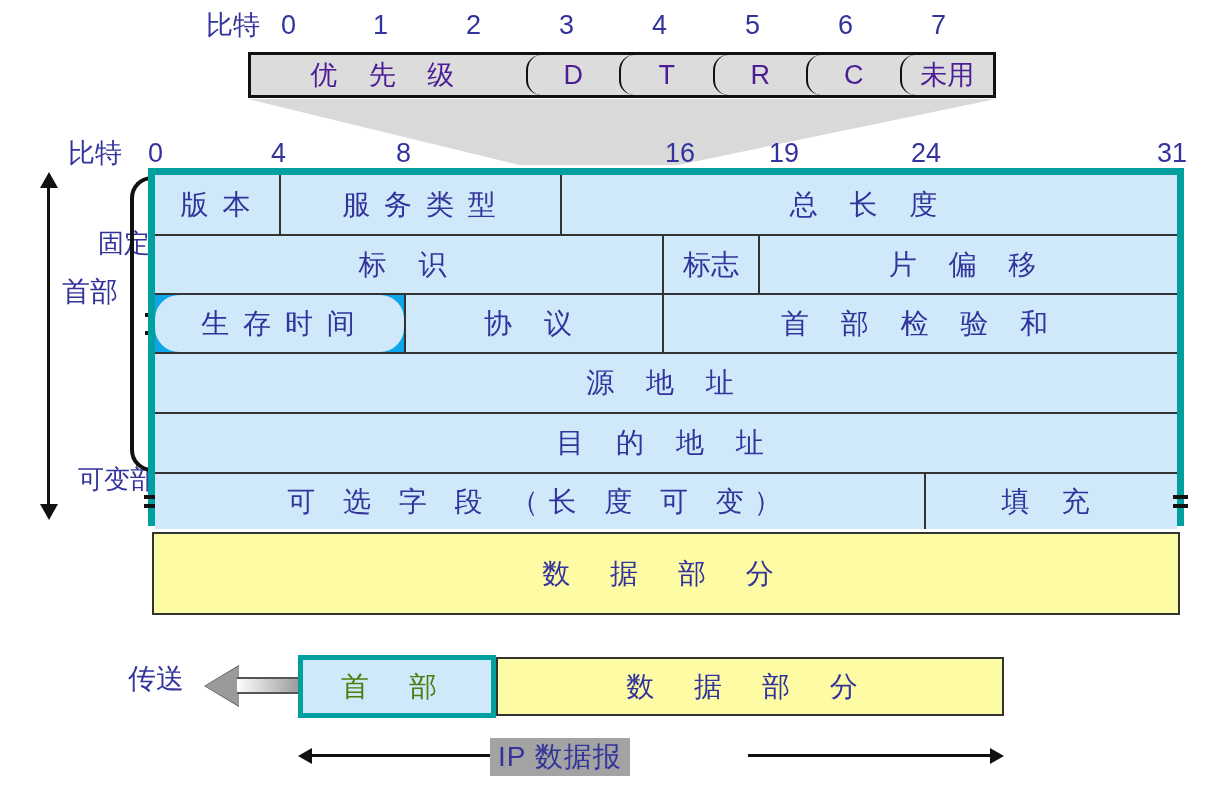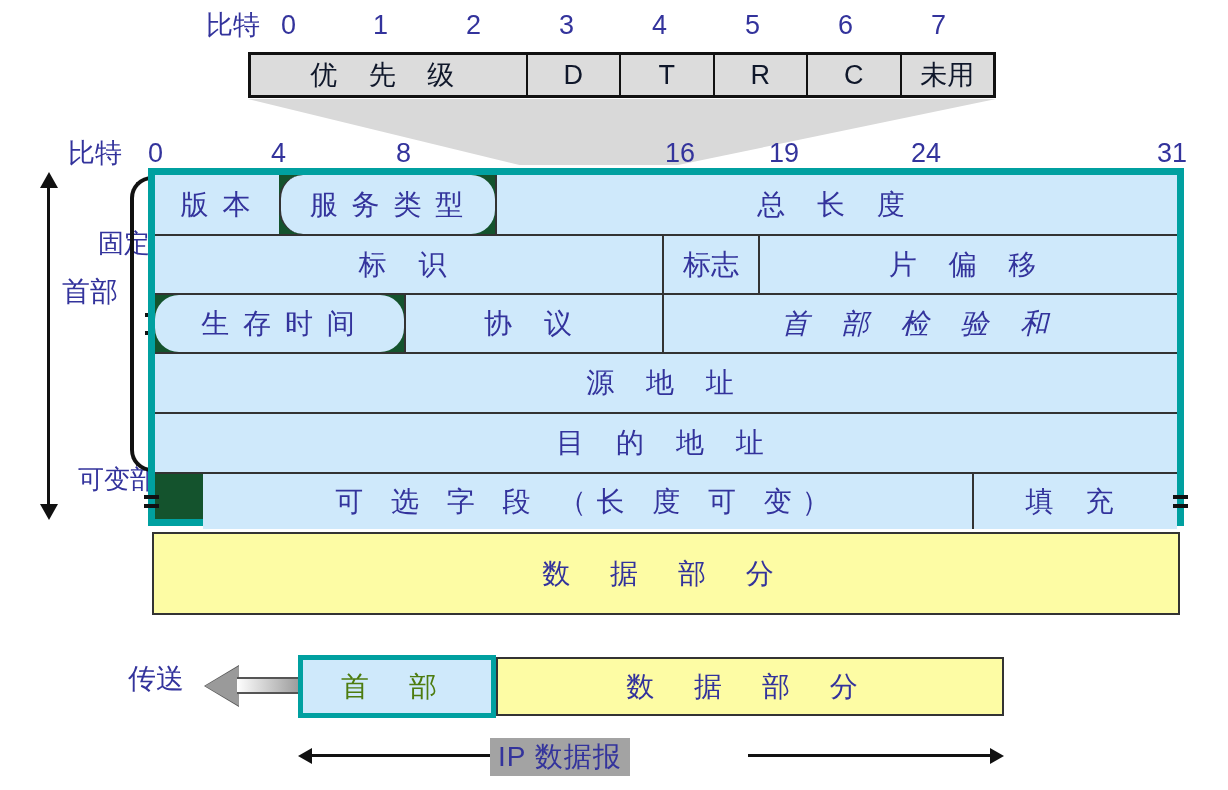--- a/index.html
+++ b/index.html
@@ -15,36 +15,36 @@
   .bitnum{font-size:27px;color:#33339c;}
 
   
   #tos-box{
     position:absolute;left:248px;top:52px;width:748px;height:46px;
     background:#dcdcdc;border:3px solid #111111;box-sizing:border-box;
     display:flex;
   }
   #tos-box .tcell{
     position:relative;display:flex;align-items:center;justify-content:center;
-    font-size:27px;color:#0f172a;box-sizing:border-box;
+    font-size:27px;color:#4c1d95;box-sizing:border-box;border-radius:15px;
   }
   #tos-box .tcell + .tcell{border-left:2px solid #111111;}
 
   
   #funnel{
     position:absolute;left:248px;top:99px;width:748px;height:66px;
     background:#d9d9d9;
     clip-path:polygon(0 0, 100% 0, 57.5% 100%, 36.3% 100%);
     -webkit-clip-path:polygon(0 0, 100% 0, 57.5% 100%, 36.3% 100%);
   }
 
   
   #header-table{
     position:absolute;left:148px;top:168px;width:1036px;height:358px;
-    border:7px solid #00a0a0;box-sizing:border-box;background:#14532d;
+    border:7px solid #00a0a0;box-sizing:border-box;background:#0ea5e9;
   }
   .hrow{position:relative;width:100%;box-sizing:border-box;display:flex;}
   .hrow + .hrow{border-top:2px solid #333333;}
   .hcell{
     position:relative;display:flex;align-items:center;justify-content:center;
     font-size:28px;color:#33339c;background:#cfe9fb;box-sizing:border-box;
     letter-spacing:3px;white-space:nowrap;overflow:hidden;
   }
   .hcell + .hcell{border-left:2px solid #333333;}
 
@@ -190,47 +190,47 @@
   </div>
   <div class="lbl" id="label-header">首部</div>
   <div class="lbl" id="label-fixed">固定部分</div>
   <div class="lbl" id="label-variable">可变部分</div>
   <div id="brace"></div>
 
   <div id="header-table">
 
     <div class="hrow" style="height:59px;">
       <div class="hcell" style="width:124px;">版 本</div>
-      <div class="hcell" style="width:216px;border-radius:24px;">服 务 类 型</div>
+      <div class="hcell" style="width:281px;">服 务 类 型</div>
       <div class="hcell" style="flex:1;letter-spacing:12px;">总  长  度</div>
     </div>
 
     <div class="hrow" style="height:59px;">
       <div class="hcell" style="width:507px;letter-spacing:12px;">标     识</div>
       <div class="hcell" style="width:96px;letter-spacing:0px;">标志</div>
       <div class="hcell" style="flex:1;letter-spacing:12px;">片  偏  移</div>
     </div>
 
     <div class="hrow" style="height:59px;">
       <div class="hcell" style="width:249px;border-radius:24px;">生 存 时 间</div>
       <div class="hcell" style="width:258px;letter-spacing:12px;">协     议</div>
-      <div class="hcell" style="flex:1;letter-spacing:12px;font-style:italic;">首 部 检 验 和</div>
+      <div class="hcell" style="flex:1;letter-spacing:12px;">首 部 检 验 和</div>
     </div>
 
     <div class="hrow" style="height:60px;">
       <div class="hcell" style="flex:1;letter-spacing:12px;">源  地  址</div>
     </div>
 
     <div class="hrow" style="height:60px;">
       <div class="hcell" style="flex:1;letter-spacing:12px;">目  的  地  址</div>
     </div>
 
     <div class="hrow" style="height:57px;">
       <div class="vtick left"></div>
-      <div class="hcell" style="width:769px;letter-spacing:10px;margin-left:48px;">可 选 字 段 （长 度 可 变）</div>
+      <div class="hcell" style="width:769px;letter-spacing:10px;">可 选 字 段 （长 度 可 变）</div>
       <div class="hcell" style="flex:1;letter-spacing:12px;">填  充</div>
       <div class="vtick right"></div>
     </div>
 
   </div>
 
   <div id="data-part">数  据  部  分</div>
 
   <div class="lbl" id="label-send">传送</div>
 

